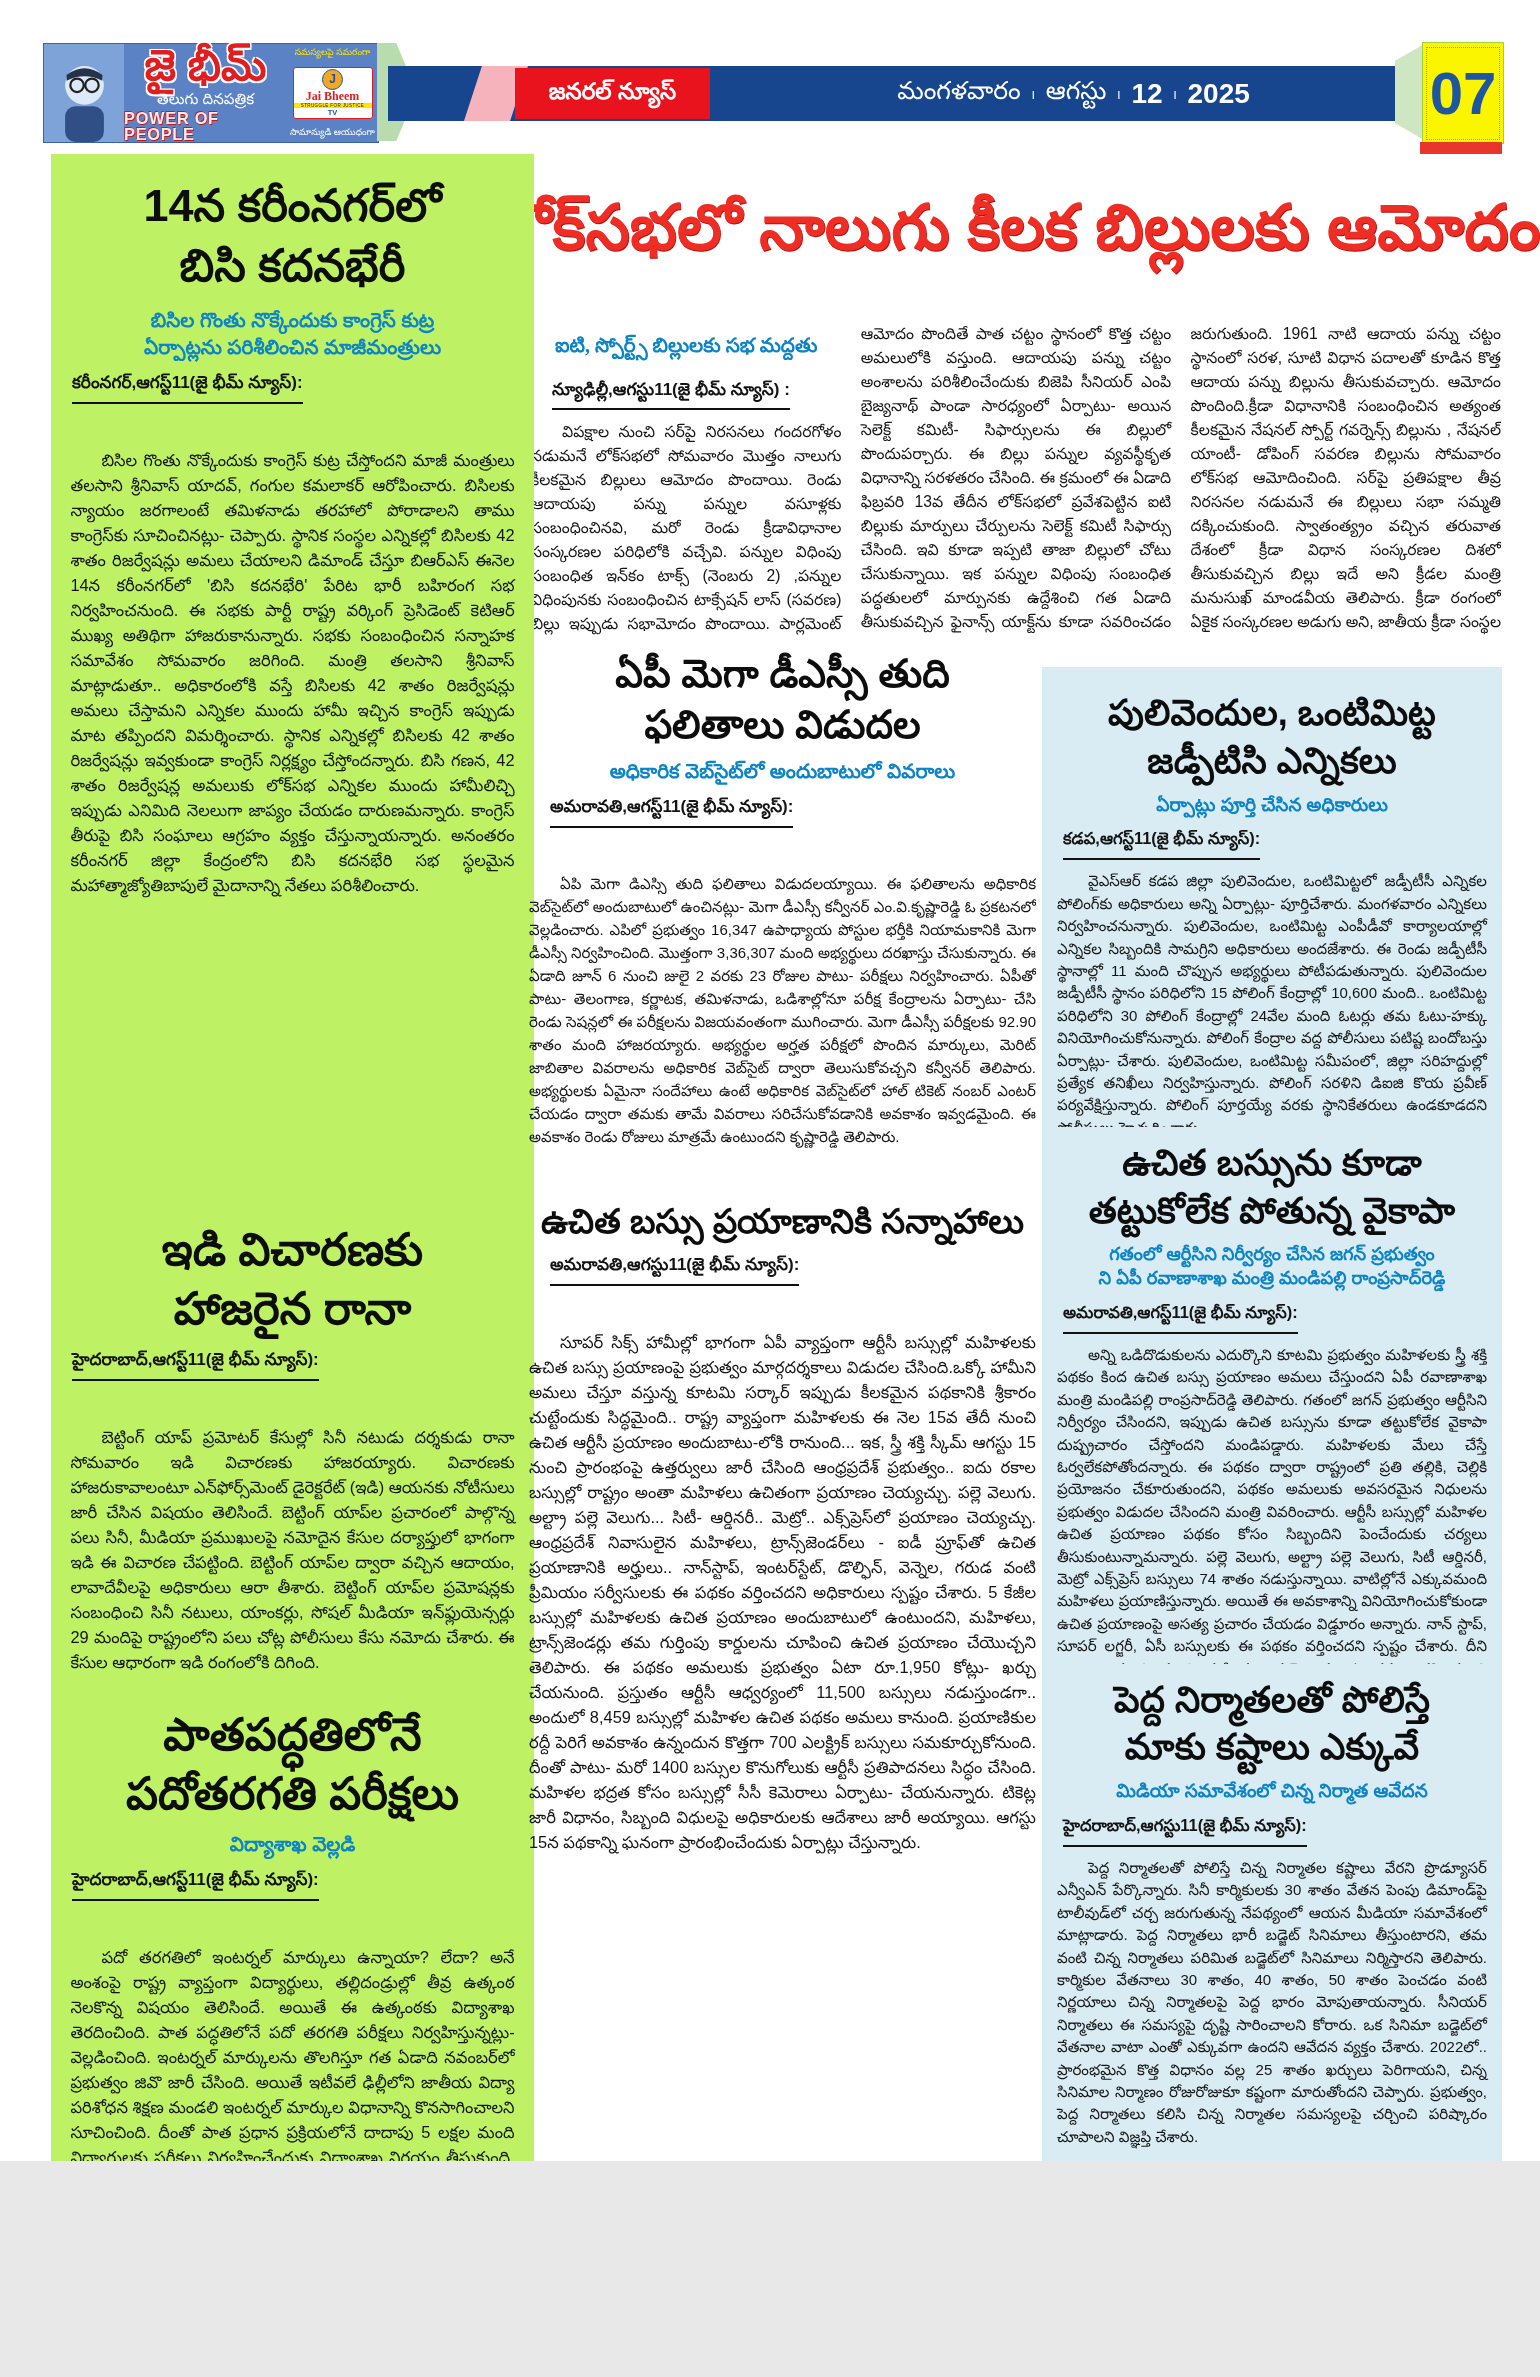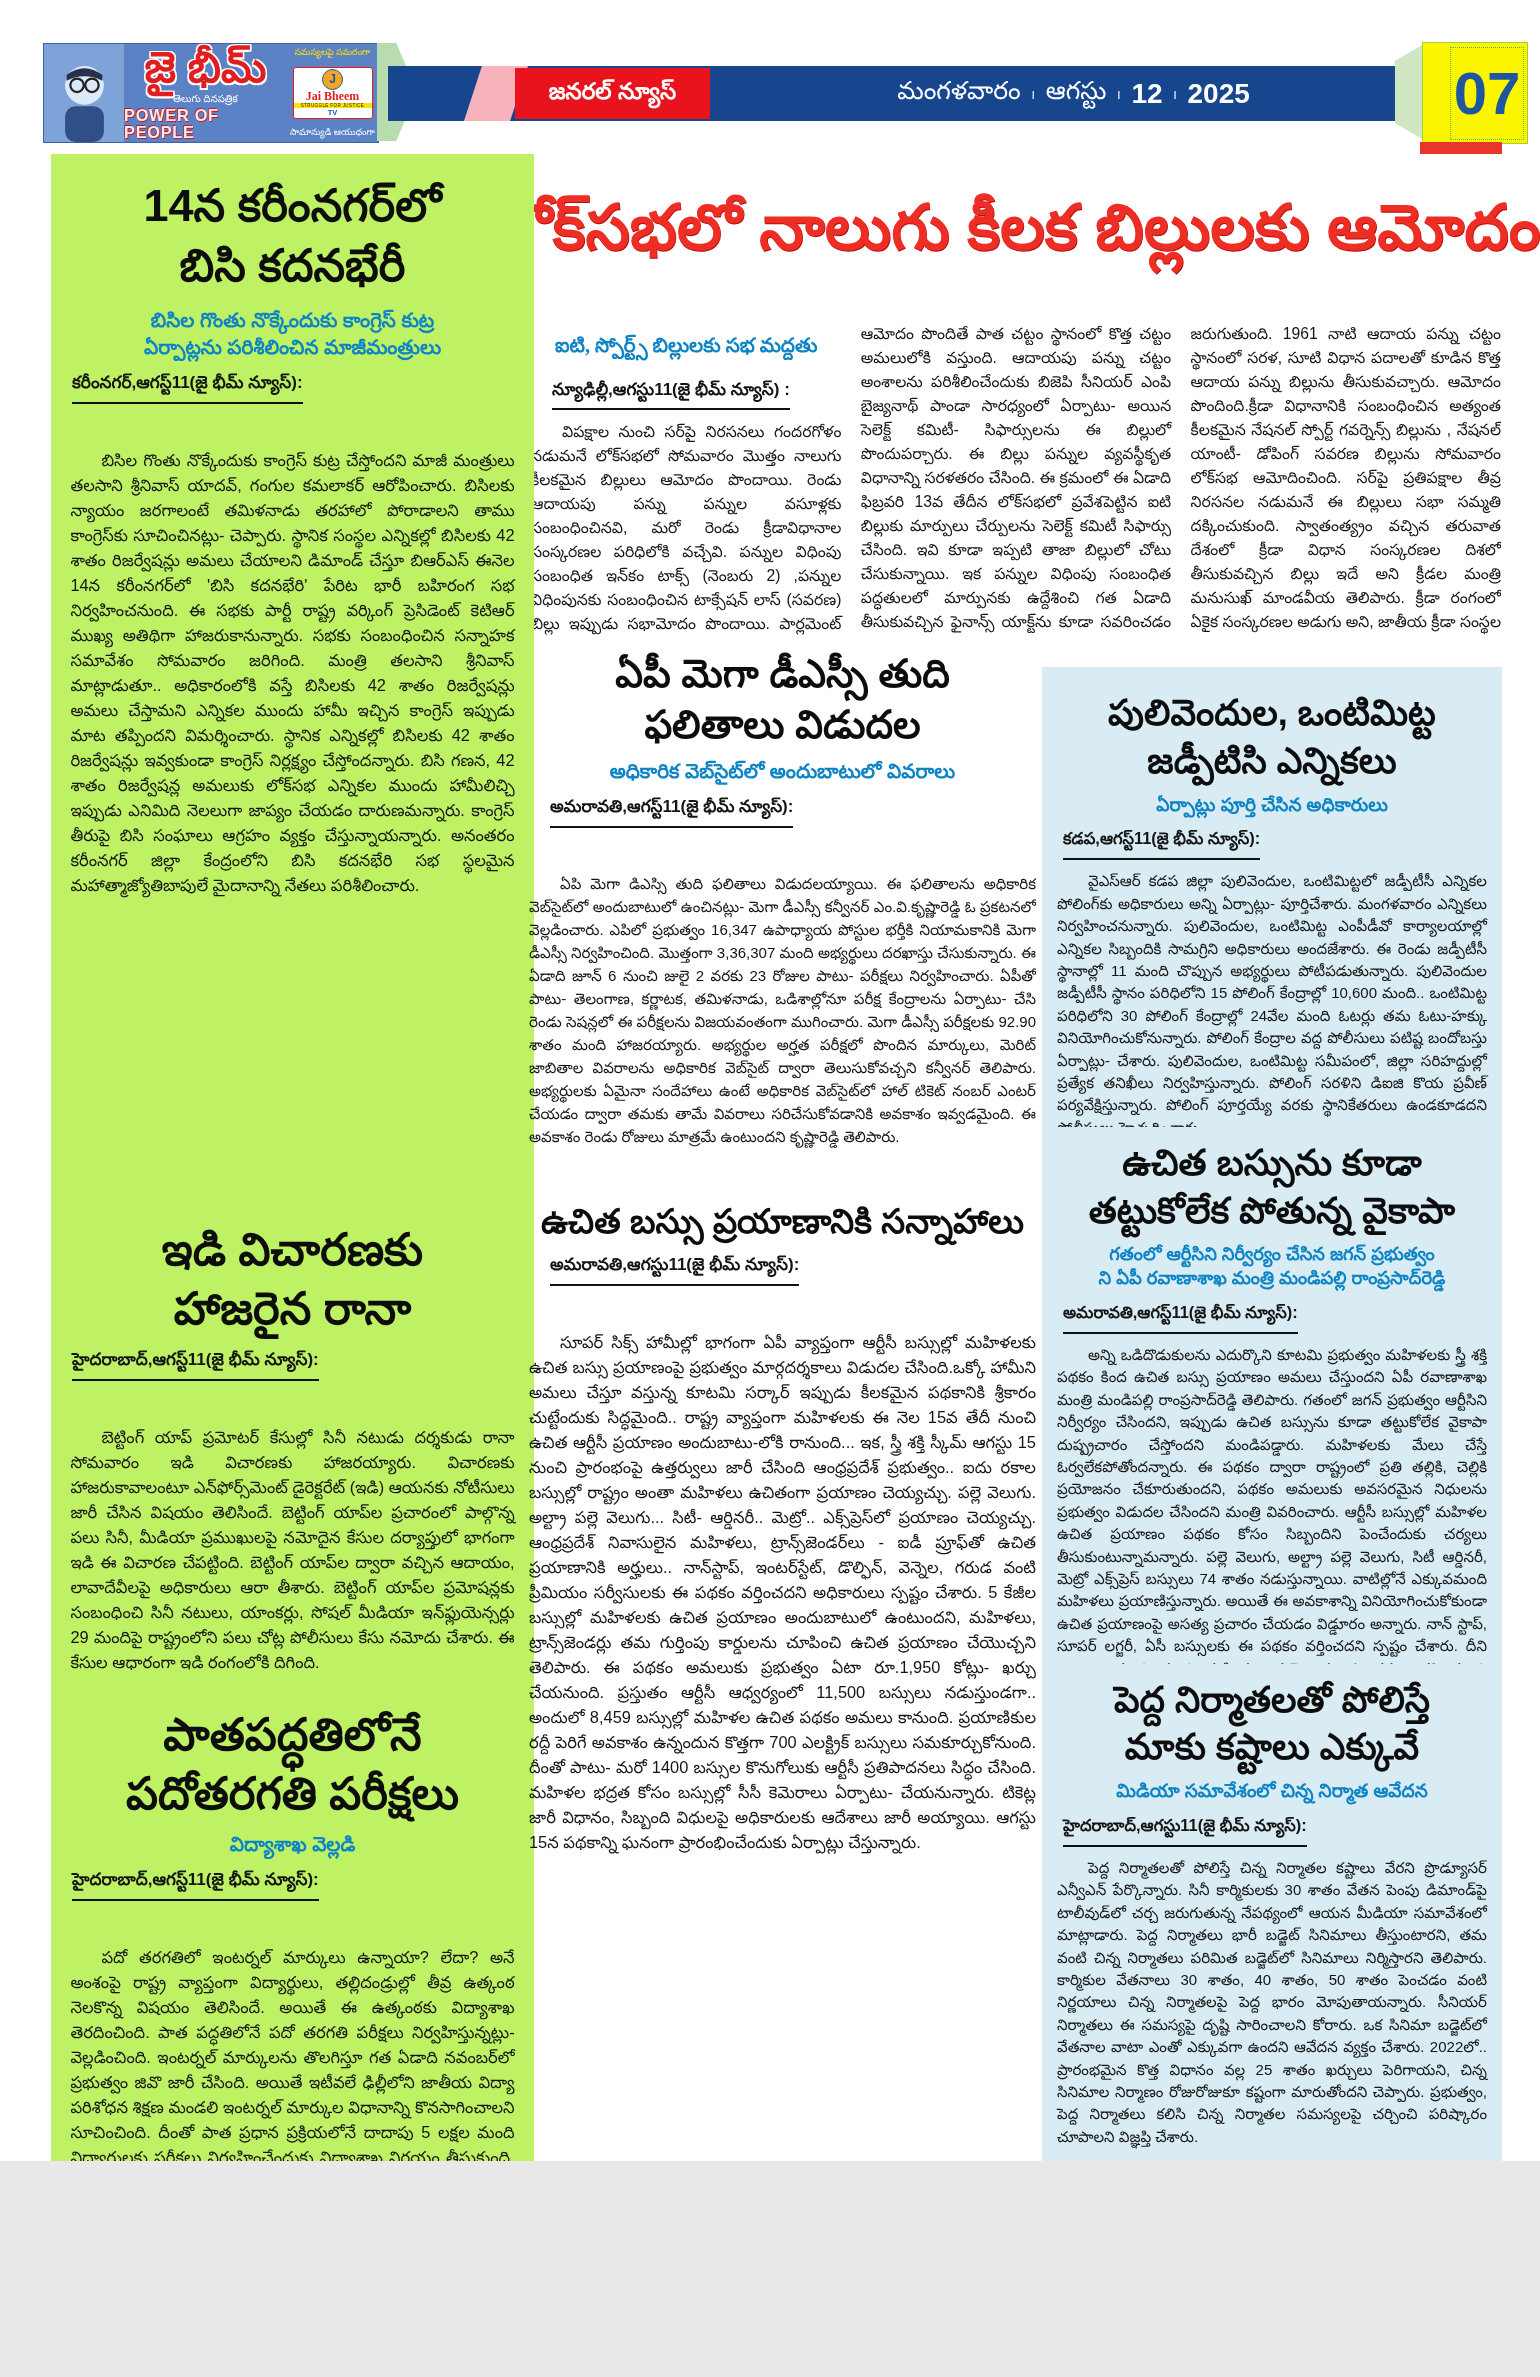--- a/index.html
+++ b/index.html
@@ -4,21 +4,21 @@
 <style>
   html,body{margin:0;padding:0;background:#e8e8e8;}
   .page{position:relative;width:1541px;height:2161px;background:#ffffff;overflow:hidden;
         font-family:"Liberation Sans","DejaVu Sans",sans-serif;color:#141414;}
   
   .logo-box{position:absolute;left:43px;top:43px;width:334px;height:98px;background:#5b82c4;
             border:0.7px solid #3c62a6;display:flex;align-items:stretch;}
   .portrait-wrap{width:80px;height:100%;background:#7da3d8;display:flex;align-items:flex-end;justify-content:center;overflow:hidden;}
   .logo-mid{flex:1;display:flex;flex-direction:column;align-items:center;justify-content:center;line-height:1;}
   .logo-title{font-size:43px;font-weight:bold;color:#e11d20;text-shadow:1.5px 1.5px 0 #ffffff,-1.5px -1.5px 0 #ffffff,1.5px -1.5px 0 #ffffff,-1.5px 1.5px 0 #ffffff;}
-  .logo-tagline{font-size:10px;color:#ffffff;margin-top:4.5px;}
+  .logo-tagline{font-size:15px;color:#ffffff;margin-top:4.5px;}
   .logo-slogan{font-size:16.4px;font-weight:bold;color:#ffe9ec;text-shadow:0.7px 0.7px 0 #c01a1a,-0.7px -0.7px 0 #c01a1a;margin-top:3.7px;letter-spacing:0.7px;}
   .logo-right{width:88px;display:flex;flex-direction:column;align-items:center;justify-content:space-between;padding:3px 1.5px;}
   .logo-top-small{font-size:9px;color:#ffe400;white-space:nowrap;}
   .logo-bottom-small{font-size:9px;color:#ffffff;white-space:nowrap;}
   .tv-logo{background:#ffffff;border:1.5px solid #e11d20;border-radius:3px;width:78px;text-align:center;padding:1.5px 0;}
   .tv-circle{width:19.4px;height:19.4px;border-radius:50%;background:#f5a623;border:1.5px solid #1d56a0;margin:0 auto;
              font-size:12px;font-weight:bold;color:#1d56a0;line-height:18px;}
   .tv-name{font-size:12px;font-weight:bold;color:#e11d20;font-family:"Liberation Serif","DejaVu Serif",serif;line-height:1.05;}
   .tv-strip{font-size:4.5px;background:#ffe400;color:#222;letter-spacing:0.4px;}
   .tv-suffix{font-size:7.5px;font-weight:bold;color:#1d56a0;}
@@ -30,21 +30,21 @@
   .section-box{position:absolute;left:127px;top:2.2px;width:195px;height:51px;background:#e8131c;
                display:flex;align-items:center;justify-content:center;}
   .section-box span{color:#ffffff;font-size:23px;font-weight:bold;}
   .date-text{position:absolute;left:417px;top:0;width:537px;height:55px;display:flex;align-items:center;justify-content:center;
              color:#ffffff;font-size:25px;gap:10.4px;}
   .date-text .b{font-weight:bold;font-size:28px;}
   .date-text .sep{font-size:15px;opacity:.85;}
   .pagebox-bevel{position:absolute;left:1395px;top:43px;width:31px;height:98px;background:#cfe6c2;
                  clip-path:polygon(100% 0,100% 100%,0 82%,0 18%);}
   .pagebox{position:absolute;left:1422px;top:42px;width:80px;height:100px;background:#fcf500;
-           border:0.7px solid #a3cf3a;display:flex;align-items:center;justify-content:center;padding-left:24px;}
+           border:0.7px solid #a3cf3a;display:flex;align-items:center;justify-content:center;}
   .pagebox .inner{border:1.5px dotted #58b947;width:72px;height:91px;display:flex;align-items:center;justify-content:center;
                   font-size:60px;font-weight:bold;color:#1e56a0;}
   .corner-tab{position:absolute;left:1420px;top:142px;width:82px;height:12px;background:#e8362c;}
   
   .main-headline{position:absolute;left:526px;top:155px;width:976px;height:159px;display:flex;align-items:center;justify-content:center;
                  font-size:63px;font-weight:bold;color:#ee2d24;white-space:nowrap;text-shadow:0.7px 0.7px 0 #b00f0f;}
   .main-body{position:absolute;left:531px;top:322px;width:970px;height:332px;overflow:hidden;
              column-count:3;column-gap:19.4px;font-size:15.7px;line-height:24px;text-align:justify;}
   .main-sub{color:#0d84c5;font-weight:bold;font-size:20px;text-align:center;margin:10.4px 0 19.4px 0;line-height:1.3;font-family:Liberation Serif, serif;}
   .dateline{font-weight:bold;font-size:17px;margin:0 0 10.4px 21px;}

